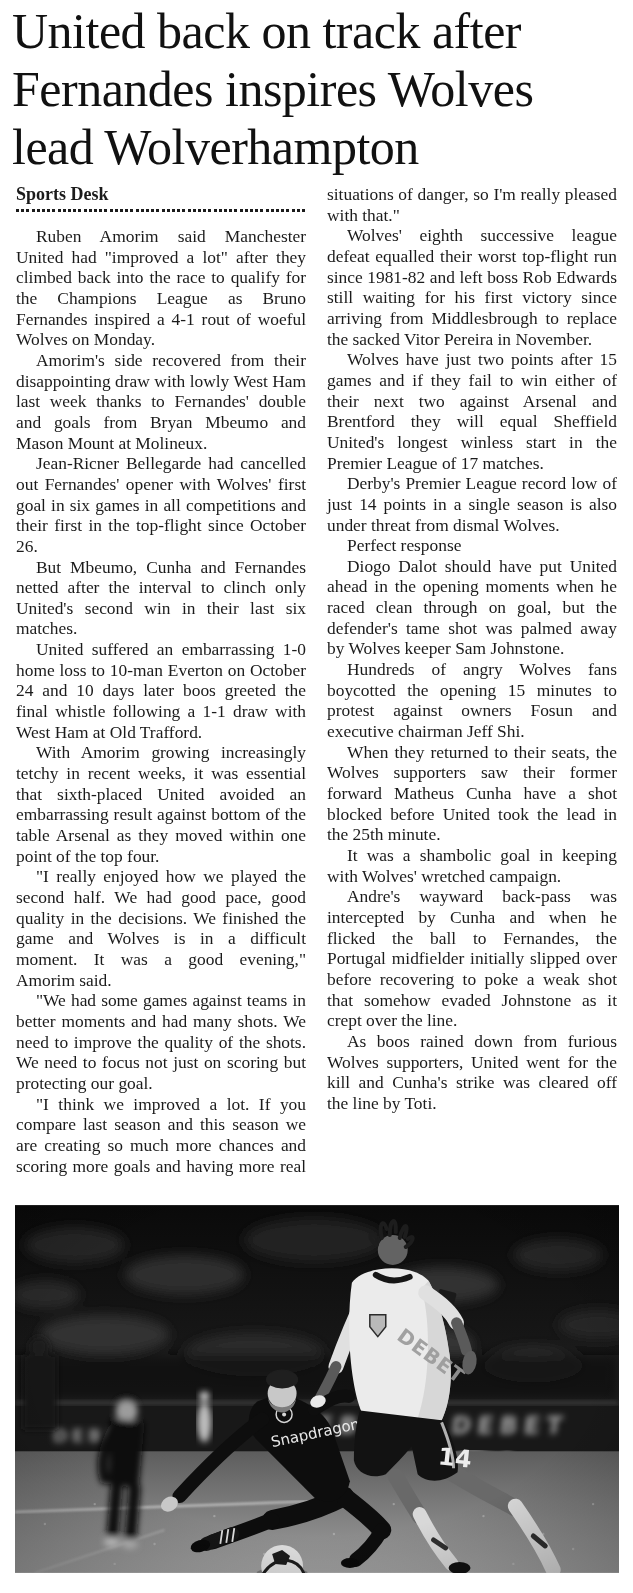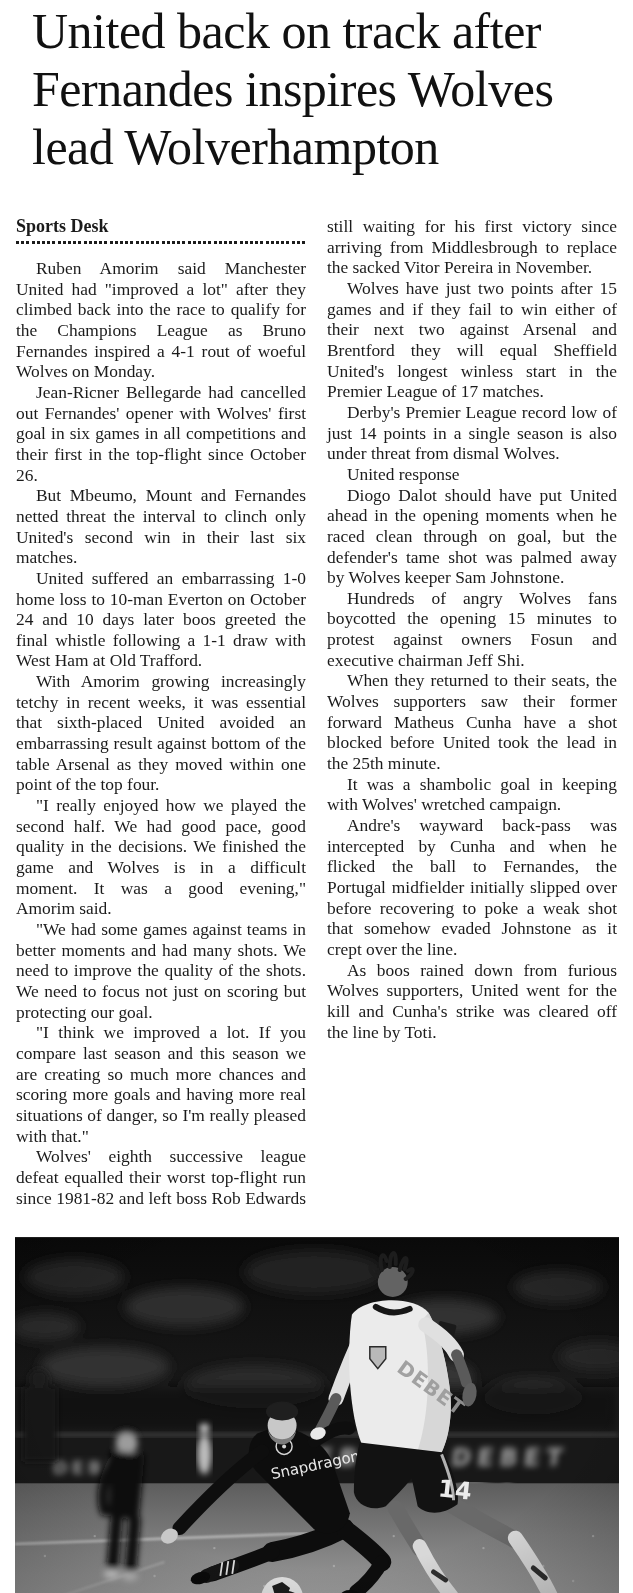--- a/index.html
+++ b/index.html
@@ -7,32 +7,32 @@
     position: relative;
     width: 633px;
     height: 1593px;
     background: #ffffff;
     color: #1b1b1b;
     font-family: "Liberation Serif", "DejaVu Serif", serif;
     overflow: hidden;
   }
   .headline {
     margin: 0;
-    padding: 2px 16px 0 32px;
+    padding: 2px 16px 0 12px;
     font-size: 50px;
     line-height: 58px;
     font-weight: normal;
     letter-spacing: -0.5px;
     color: #111111;
   }
   .headline .hl-line { display: block; }
   .body-cols {
     box-sizing: border-box;
     height: 995px;
-    margin: 40px 16px 0 16px;
+    margin: 8px 16px 0 16px;
     column-count: 2;
     column-gap: 21px;
     column-fill: auto;
     overflow: hidden;
     font-size: 17.4px;
     line-height: 20.65px;
     text-align: justify;
     hyphens: auto;
     -webkit-hyphens: auto;
   }
@@ -64,31 +64,32 @@
     <span class="hl-line">United back on track after</span>
     <span class="hl-line">Fernandes inspires Wolves</span>
     <span class="hl-line">lead Wolverhampton</span>
   </h1>
 
   <div class="body-cols">
     <div class="byline">Sports Desk</div>
     <div class="byline-rule"></div>
     <div>
         <p class="para">Ruben Amorim said Manchester United had "improved a lot" after they climbed back into the race to qualify for the Champions League as Bruno Fernandes inspired a 4-1 rout of woeful Wolves on Monday.</p>
+        <p class="para">Amorim's side recovered from their disappointing draw with lowly West Ham last week thanks to Fernandes' double and goals from Bryan Mbeumo and Mason Mount at Molineux.</p>
         <p class="para">Jean-Ricner Bellegarde had cancelled out Fernandes' opener with Wolves' first goal in six games in all competitions and their first in the top-flight since October 26.</p>
-        <p class="para">But Mbeumo, Mount and Fernandes netted threat the interval to clinch only United's second win in their last six matches.</p>
+        <p class="para">But Mbeumo, Cunha and Fernandes netted after the interval to clinch only United's second win in their last six matches.</p>
         <p class="para">United suffered an embarrassing 1-0 home loss to 10-man Everton on October 24 and 10 days later boos greeted the final whistle following a 1-1 draw with West Ham at Old Trafford.</p>
         <p class="para">With Amorim growing increasingly tetchy in recent weeks, it was essential that sixth-placed United avoided an embarrassing result against bottom of the table Arsenal as they moved within one point of the top four.</p>
         <p class="para">"I really enjoyed how we played the second half. We had good pace, good quality in the decisions. We finished the game and Wolves is in a difficult moment. It was a good evening," Amorim said.</p>
         <p class="para">"We had some games against teams in better moments and had many shots. We need to improve the quality of the shots. We need to focus not just on scoring but protecting our goal.</p>
         <p class="para">"I think we improved a lot. If you compare last season and this season we are creating so much more chances and scoring more goals and having more real situations of danger, so I'm really pleased with that."</p>
         <p class="para">Wolves' eighth successive league defeat equalled their worst top-flight run since 1981-82 and left boss Rob Edwards still waiting for his first victory since arriving from Middlesbrough to replace the sacked Vitor Pereira in November.</p>
         <p class="para">Wolves have just two points after 15 games and if they fail to win either of their next two against Arsenal and Brentford they will equal Sheffield United's longest winless start in the Premier League of 17 matches.</p>
         <p class="para">Derby's Premier League record low of just 14 points in a single season is also under threat from dismal Wolves.</p>
-        <p class="para">United response</p>
+        <p class="para">Perfect response</p>
         <p class="para">Diogo Dalot should have put United ahead in the opening moments when he raced clean through on goal, but the defender's tame shot was palmed away by Wolves keeper Sam Johnstone.</p>
         <p class="para">Hundreds of angry Wolves fans boycotted the opening 15 minutes to protest against owners Fosun and executive chairman Jeff Shi.</p>
         <p class="para">When they returned to their seats, the Wolves supporters saw their former forward Matheus Cunha have a shot blocked before United took the lead in the 25th minute.</p>
         <p class="para">It was a shambolic goal in keeping with Wolves' wretched campaign.</p>
         <p class="para">Andre's wayward back-pass was intercepted by Cunha and when he flicked the ball to Fernandes, the Portugal midfielder initially slipped over before recovering to poke a weak shot that somehow evaded Johnstone as it crept over the line.</p>
         <p class="para">As boos rained down from furious Wolves supporters, United went for the kill and Cunha's strike was cleared off the line by Toti.</p>
       </div>
   </div>
 
   <figure class="photo-fig">

